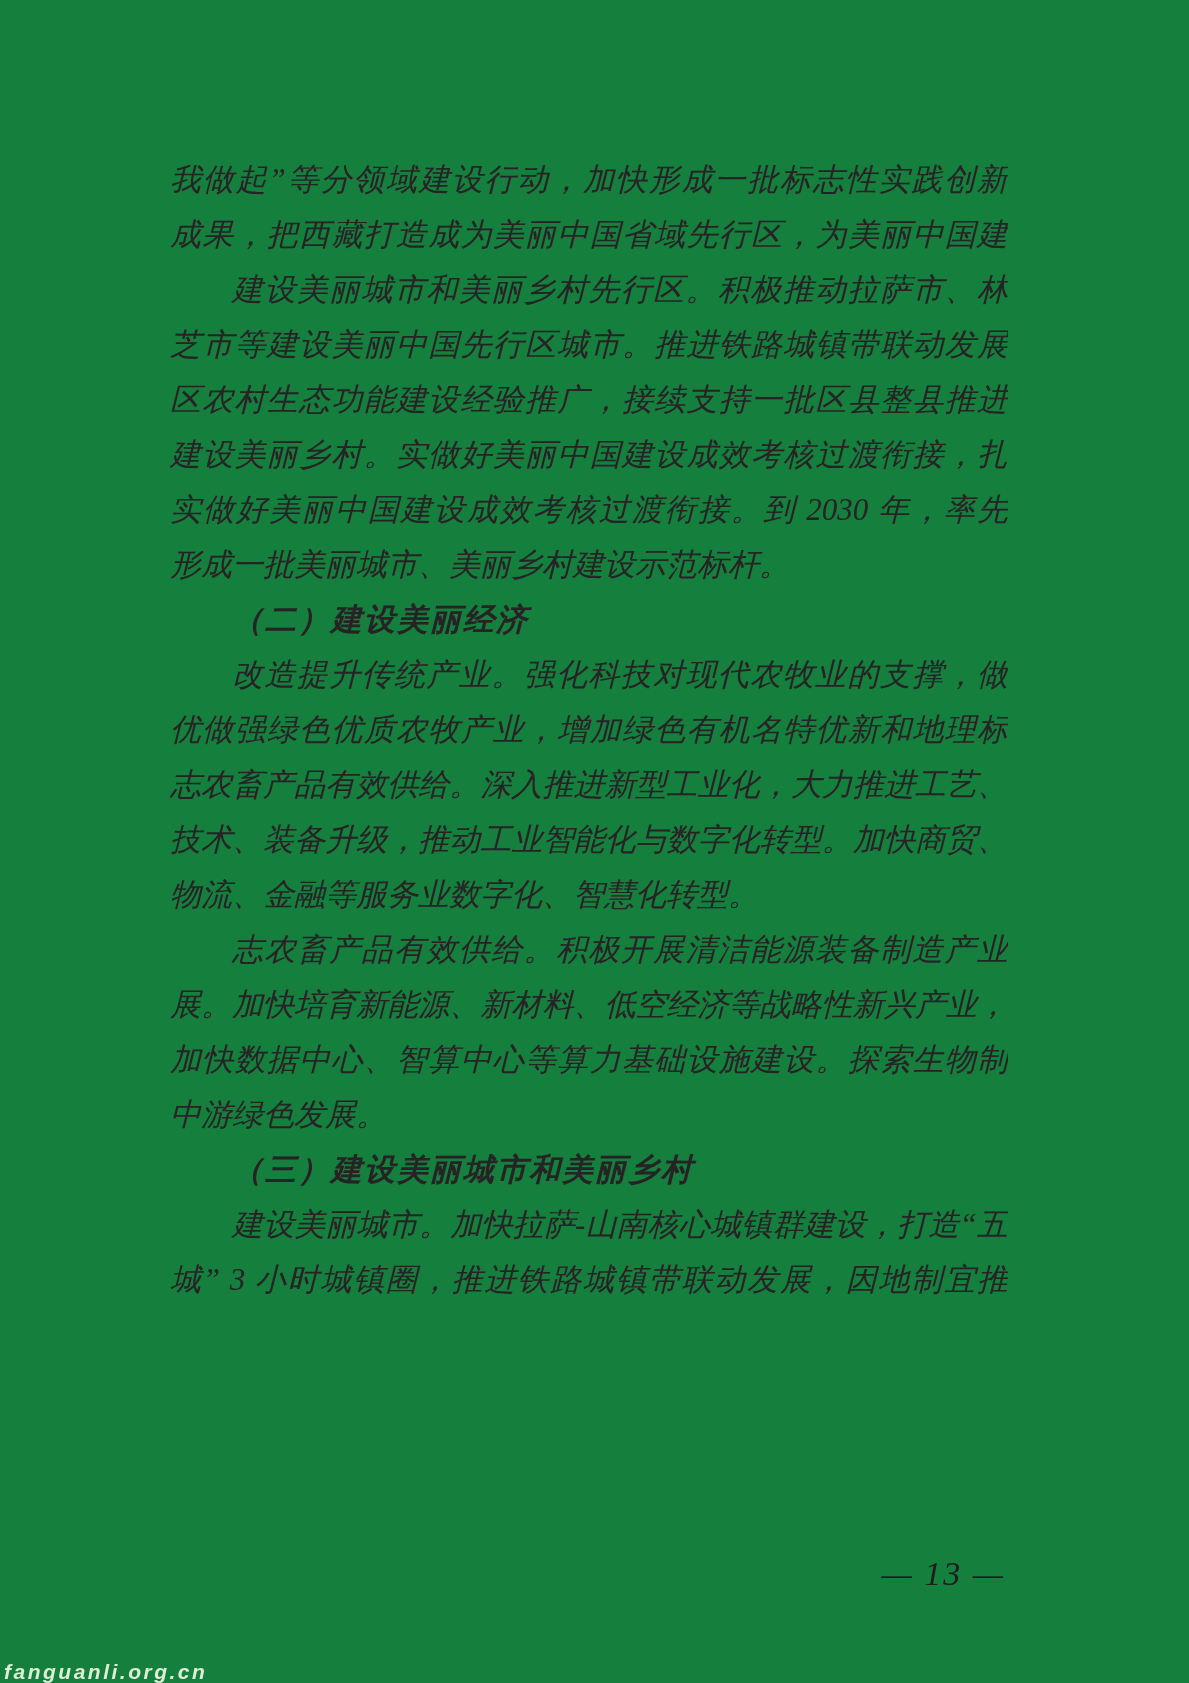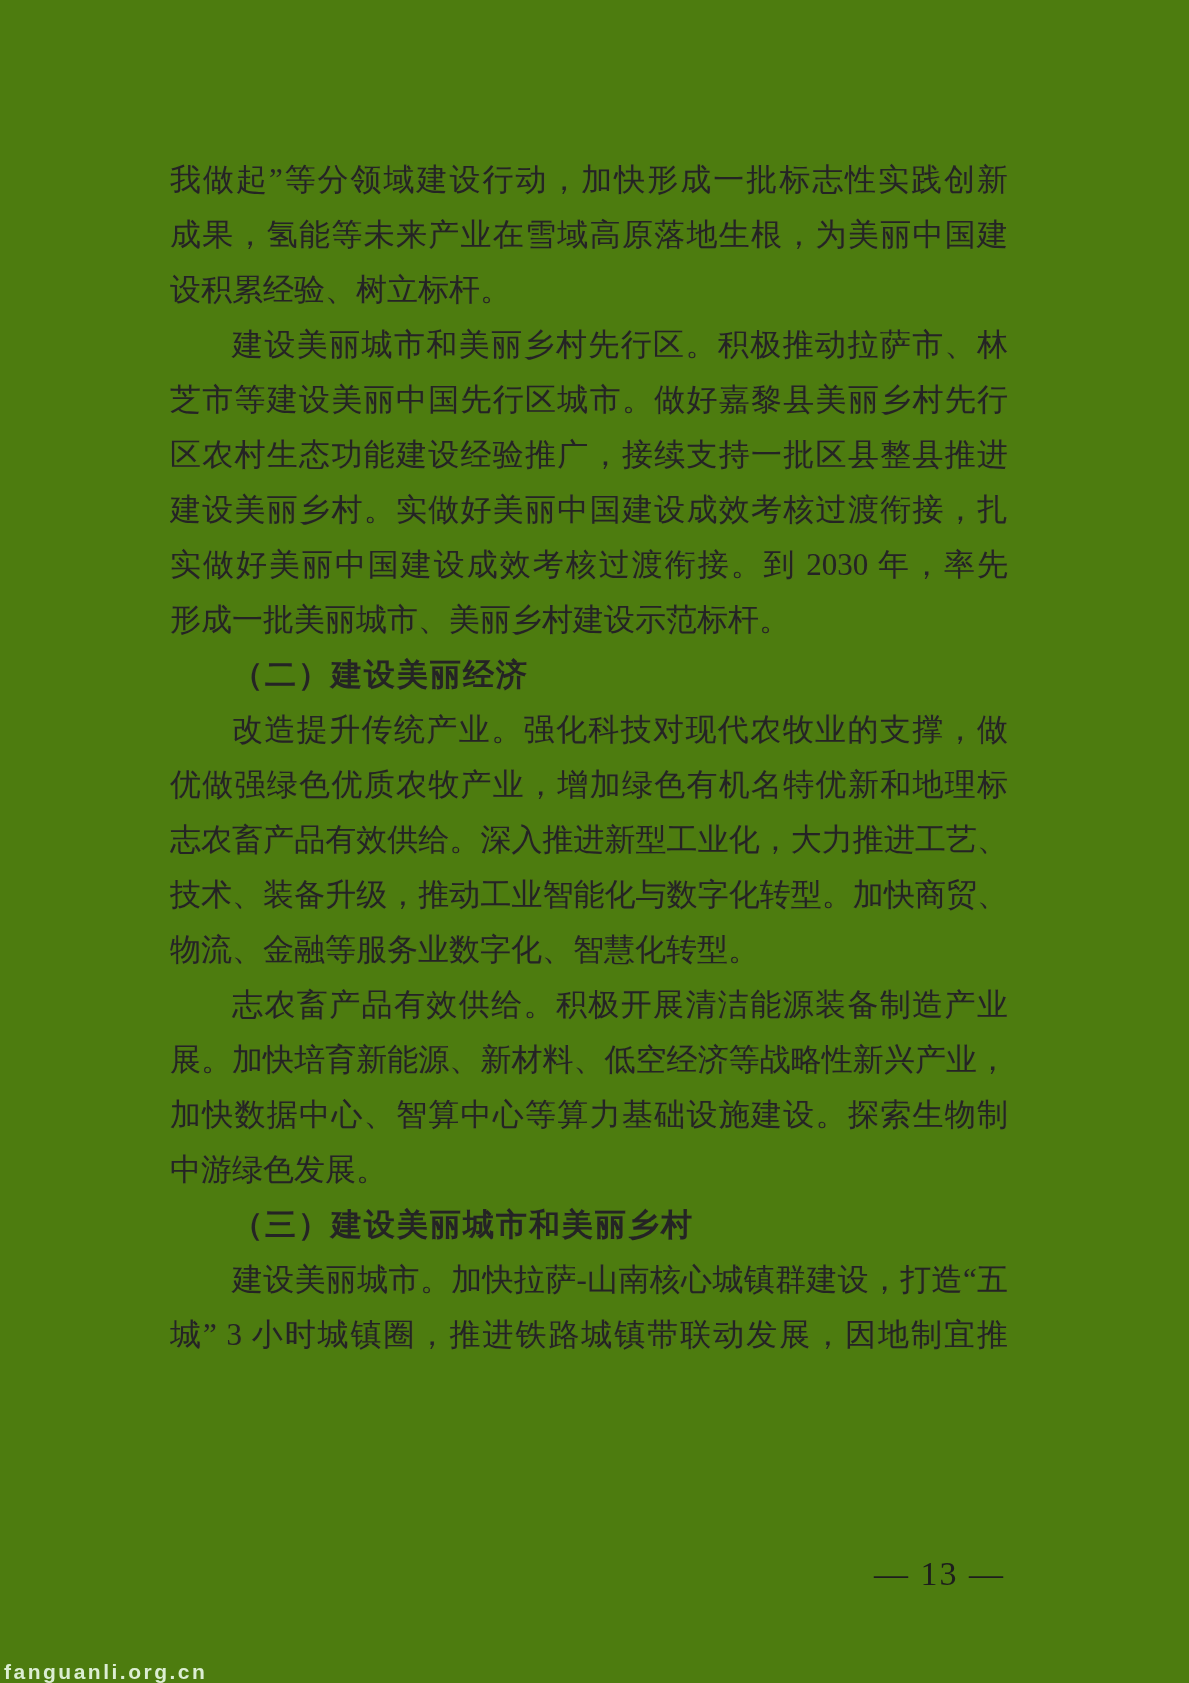--- a/index.html
+++ b/index.html
@@ -4,23 +4,24 @@
 <style>
   html, body {
     margin: 0;
     padding: 0;
     background: #ffffff;
   }
   .page {
     position: relative;
     width: 1189px;
     height: 1683px;
-    background: #4d7c0f;
+    background: #15803d;
     overflow: hidden;
     font-family: "Liberation Serif", "DejaVu Serif", serif;
+    font-style: italic;
   }
   .doc-body {
     position: absolute;
     left: 170px;
     top: 152px;
     width: 838px;
     color: #242424;
   }
   .block { margin: 0; padding: 0; }
   .line {
@@ -68,26 +69,25 @@
     font-family: "Liberation Sans", "DejaVu Sans", sans-serif;
   }
 </style>
 </head>
 <body>
 
 <div class="page">
   <div class="doc-body">
       <div class="block paragraph">
         <div class="line">我做起”等分领域建设行动，加快形成一批标志性实践创新</div>
-        <div class="line">成果，氢能等未来产业在雪域高原落地生根，为美丽中国建</div>
-        <div class="line plain">设积累经验、树立标杆。</div>
+        <div class="line">成果，把西藏打造成为美丽中国省域先行区，为美丽中国建</div>
       </div>
       <div class="block paragraph indent">
         <div class="line">建设美丽城市和美丽乡村先行区。积极推动拉萨市、林</div>
-        <div class="line">芝市等建设美丽中国先行区城市。做好嘉黎县美丽乡村先行</div>
+        <div class="line">芝市等建设美丽中国先行区城市。推进铁路城镇带联动发展</div>
         <div class="line">区农村生态功能建设经验推广，接续支持一批区县整县推进</div>
         <div class="line">建设美丽乡村。实做好美丽中国建设成效考核过渡衔接，扎</div>
         <div class="line">实做好美丽中国建设成效考核过渡衔接。到 2030 年，率先</div>
         <div class="line plain">形成一批美丽城市、美丽乡村建设示范标杆。</div>
       </div>
       <div class="block heading indent">
         <div class="line plain">（二）建设美丽经济</div>
       </div>
       <div class="block paragraph indent">
         <div class="line">改造提升传统产业。强化科技对现代农牧业的支撑，做</div>

